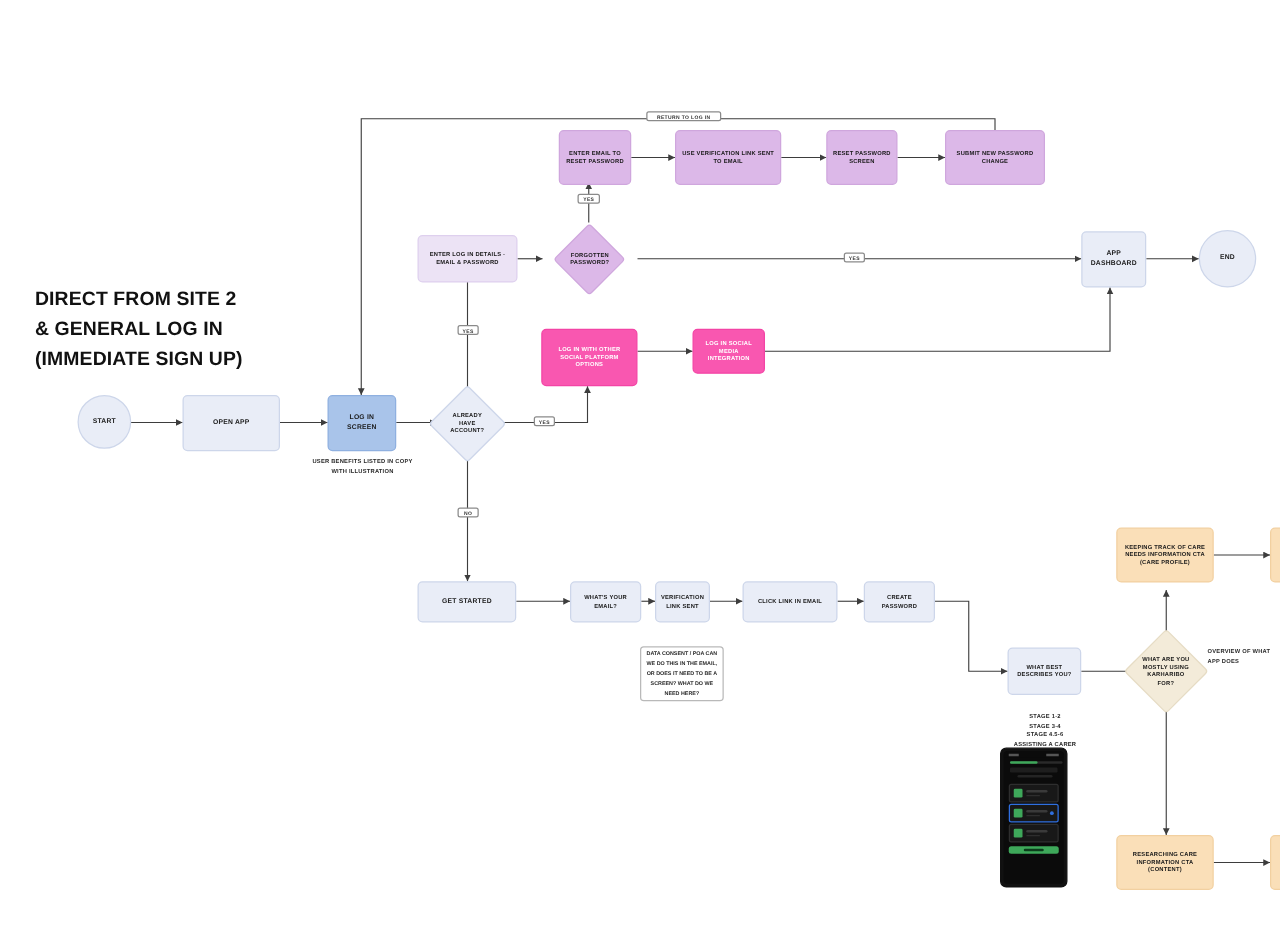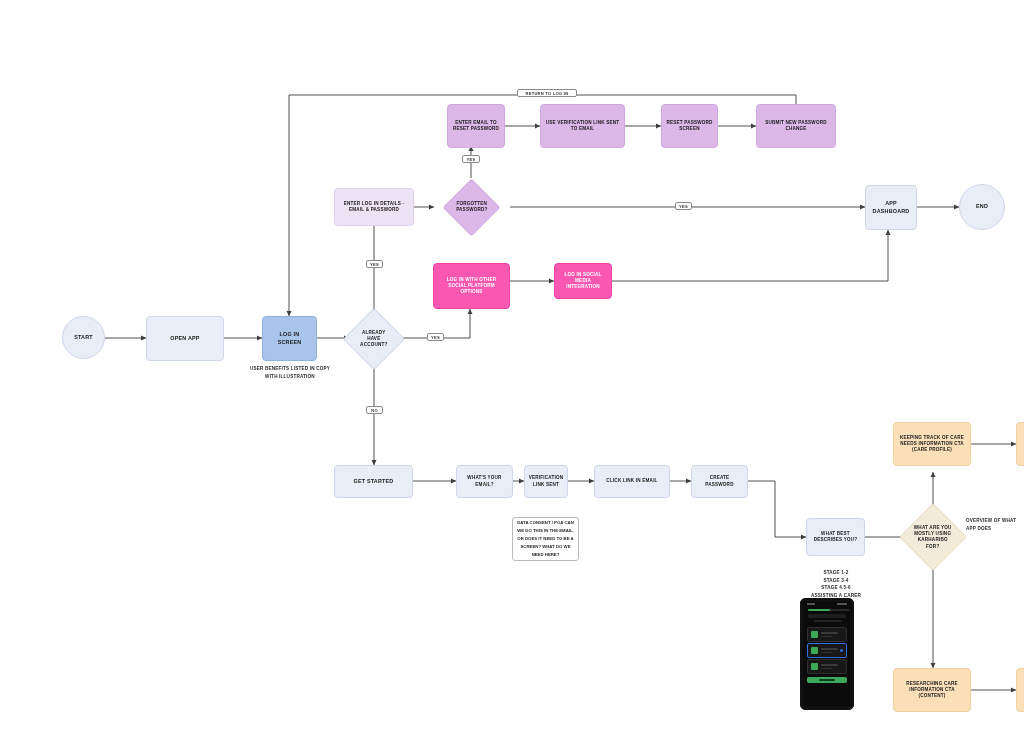--- a/index.html
+++ b/index.html
@@ -62,20 +62,25 @@
   .popt .ln2{position:absolute;left:13px;top:7.5px;right:14px;height:1.6px;background:#2e2e2e;border-radius:1px;}
   .popt .chk{position:absolute;right:3px;top:5px;width:3px;height:3px;background:#2f6fe0;border-radius:50%;}
   .pcta{position:absolute;left:4px;right:4px;height:6px;background:#3ea85a;border-radius:2px;}
   .pcta:after{content:"";position:absolute;left:50%;top:2.4px;width:16px;height:1.4px;margin-left:-8px;background:#0c3d1c;border-radius:1px;}
 </style>
 </head>
 <body>
 
 <div id="canvas">
 
+  <div id="page-title">
+    <span>DIRECT FROM SITE 2</span>
+    <span>&amp; GENERAL LOG IN</span>
+    <span>(IMMEDIATE SIGN UP)</span>
+  </div>
 
   <svg class="wires" viewBox="0 0 1024 749">
     <defs>
       <marker id="ah" markerWidth="7" markerHeight="7" refX="6" refY="3" orient="auto">
         <path d="M0,0 L6,3 L0,6 z" fill="#3d3d3d"></path>
       </marker>
     </defs>
     <g stroke="#3d3d3d" stroke-width="0.9" fill="none" marker-end="url(#ah)">
 
       <path d="M104,338 L146,338"></path>

